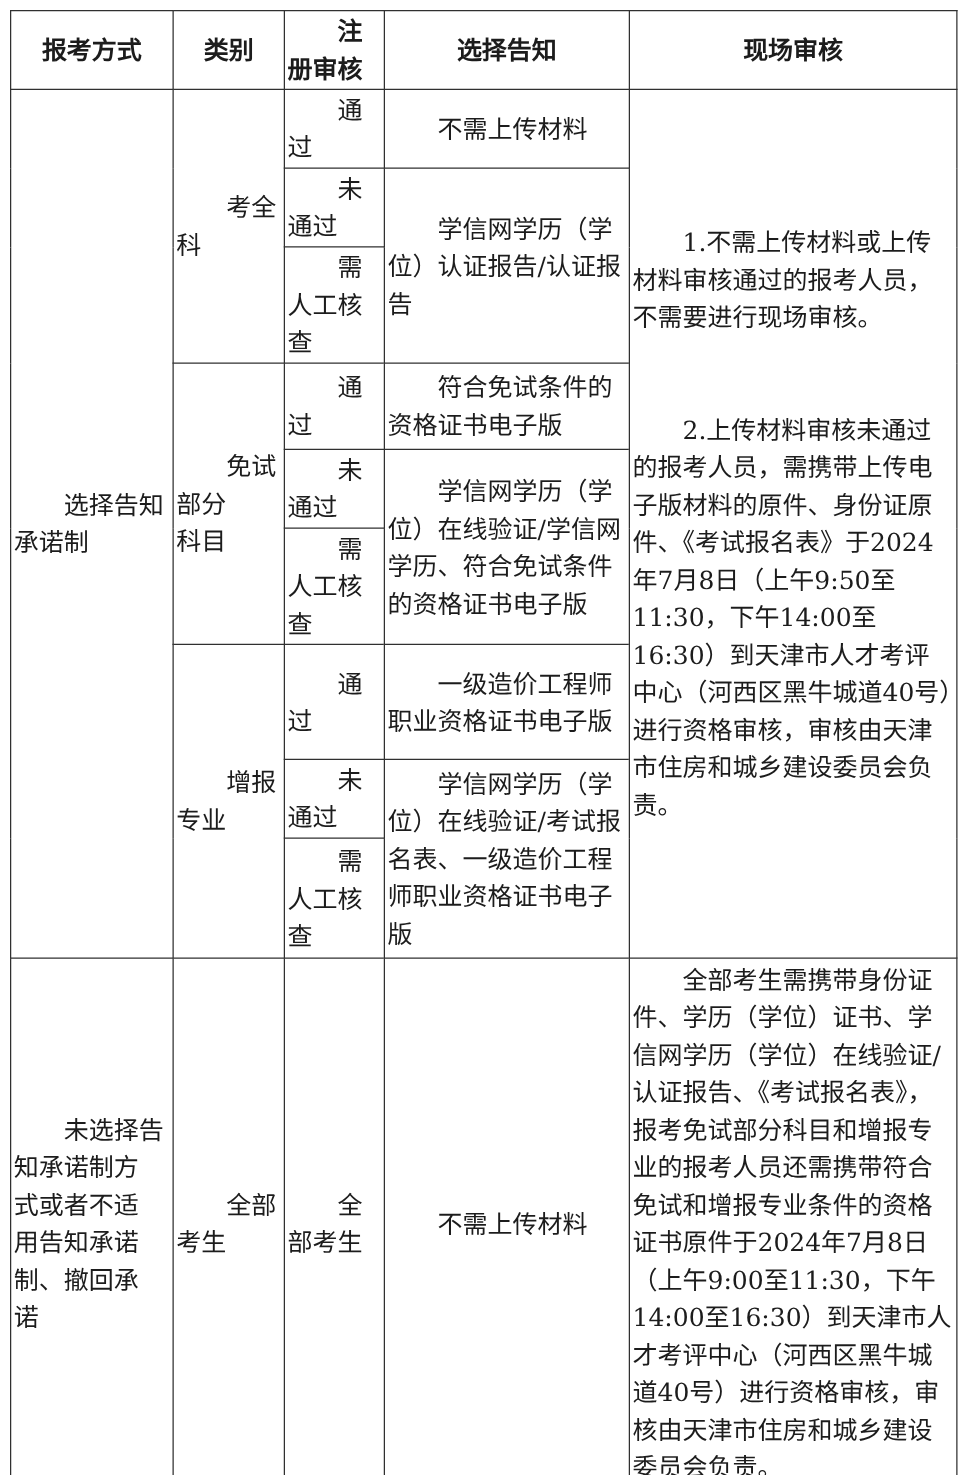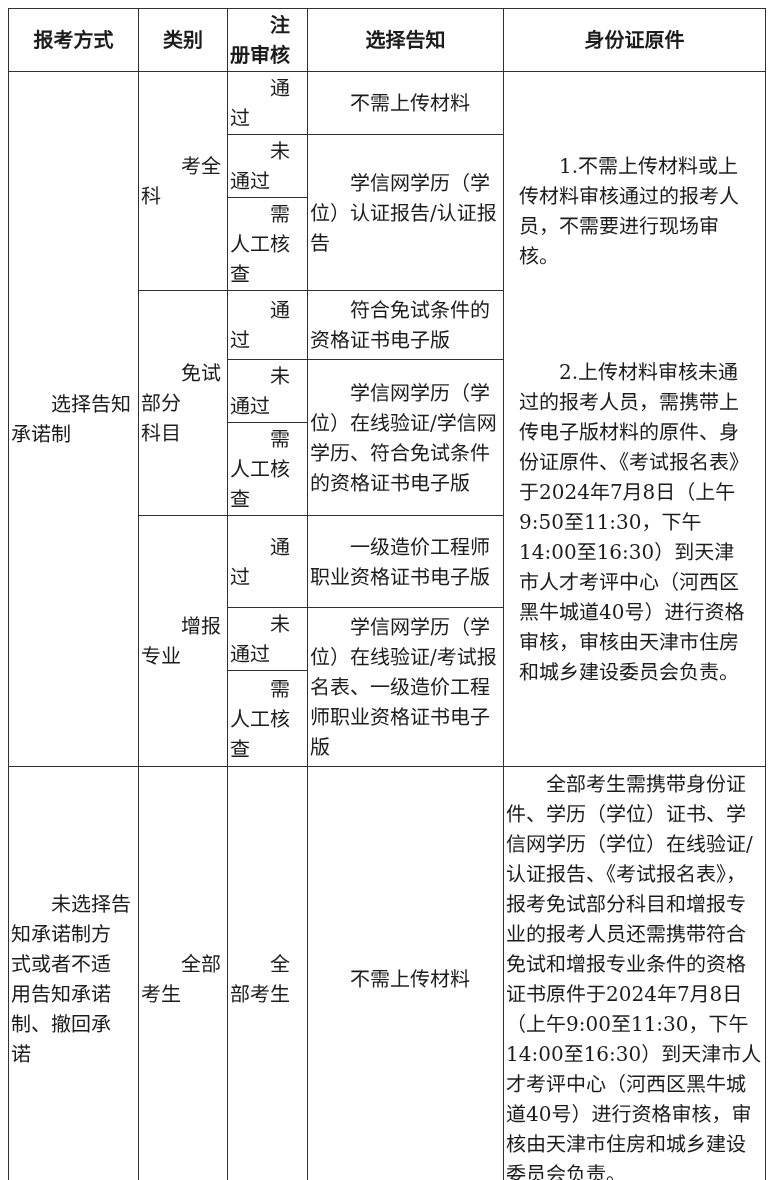--- a/index.html
+++ b/index.html
@@ -32,21 +32,21 @@
     white-space: pre-wrap;
   }
   th.wrap-left {
     text-align: left;
     text-indent: 2em;
   }
   .ind { text-indent: 2em; }
   .bold { font-weight: 400; }
   .top { vertical-align: top; padding-top: 4px; }
   .review-table p {
-    margin: 13px;
+    margin: 0;
     padding: 0;
   }
   
   tr.h-hd  { height: 60px; }
   tr.h-r1  { height: 62px; }
   tr.h-r2  { height: 63px; }
   tr.h-r3  { height: 90px; }
   tr.h-r4  { height: 69px; }
   tr.h-r5  { height: 60px; }
   tr.h-r6  { height: 91px; }
@@ -72,21 +72,21 @@
       <col class="c5">
   </colgroup>
 
   <tbody>
       <tr class="h-hd">
     <th>报考方式</th>
     <th>类别</th>
     <th class="wrap-left">注
 册审核</th>
     <th>选择告知</th>
-    <th>身份证原件</th>
+    <th>现场审核</th>
   </tr>
 
   <tr class="h-r1">
     <td rowspan="9" class="ind bold top">选择告知
 承诺制</td>
     <td rowspan="3" class="ind bold">考全
 科</td>
     <td class="ind">通
 过</td>
     <td class="ind">不需上传材料</td>

